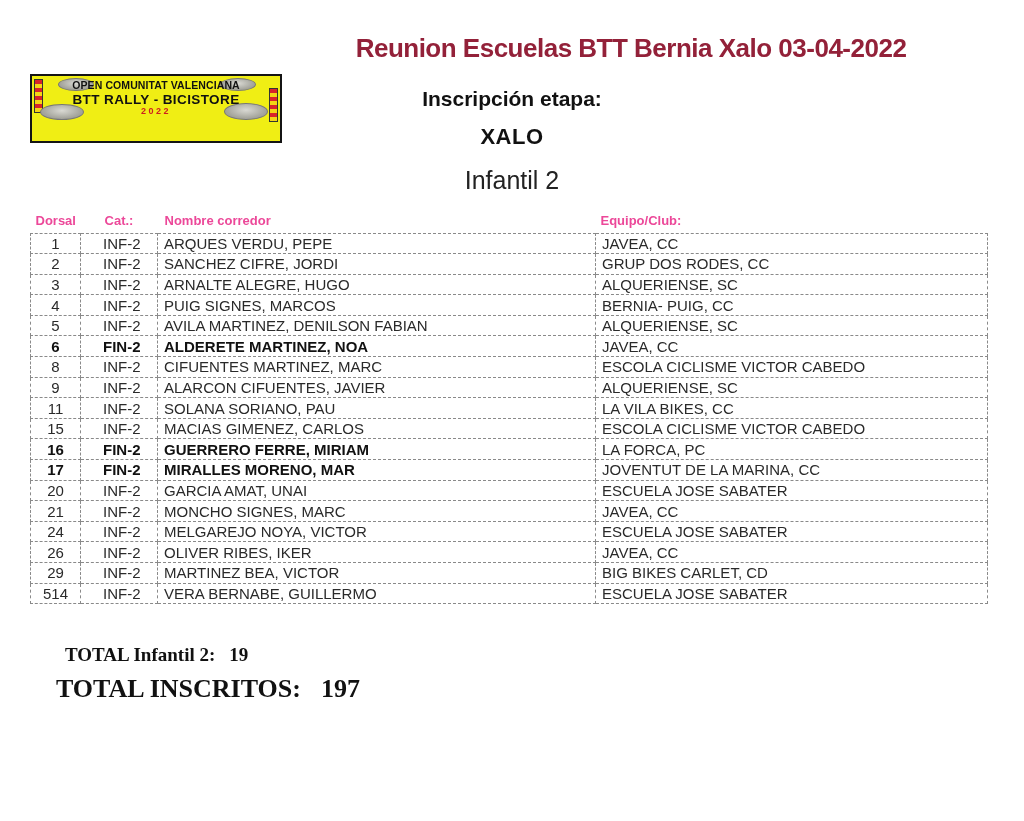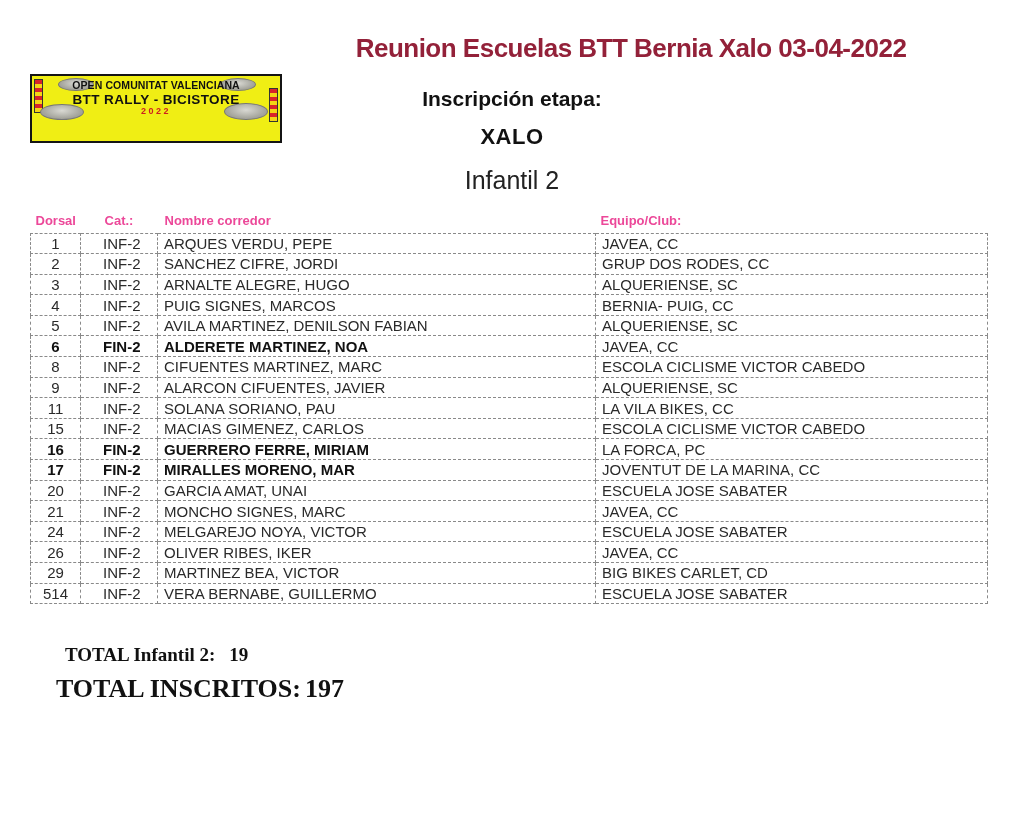--- a/index.html
+++ b/index.html
@@ -84,21 +84,21 @@
     position: absolute; left: 56px; top: 644px;
     font-family: "Liberation Serif", serif; font-weight: 700;
     font-size: 19px; color: #111; margin-left: 9px;
   }
   .total-cat .val { margin-left: 14px; }
   .total-grand {
     position: absolute; left: 56px; top: 674px;
     font-family: "Liberation Serif", serif; font-weight: 700;
     font-size: 26px; color: #111;
   }
-  .total-grand .val { margin-left: 4px; }
+  .total-grand .val { margin-left: 20px; }
 </style>
 </head>
 <body>
 
 <div class="page">
 
   <div class="title">Reunion Escuelas BTT Bernia Xalo 03-04-2022</div>
 
   <div class="logo">
     <span class="senyera left"></span>

